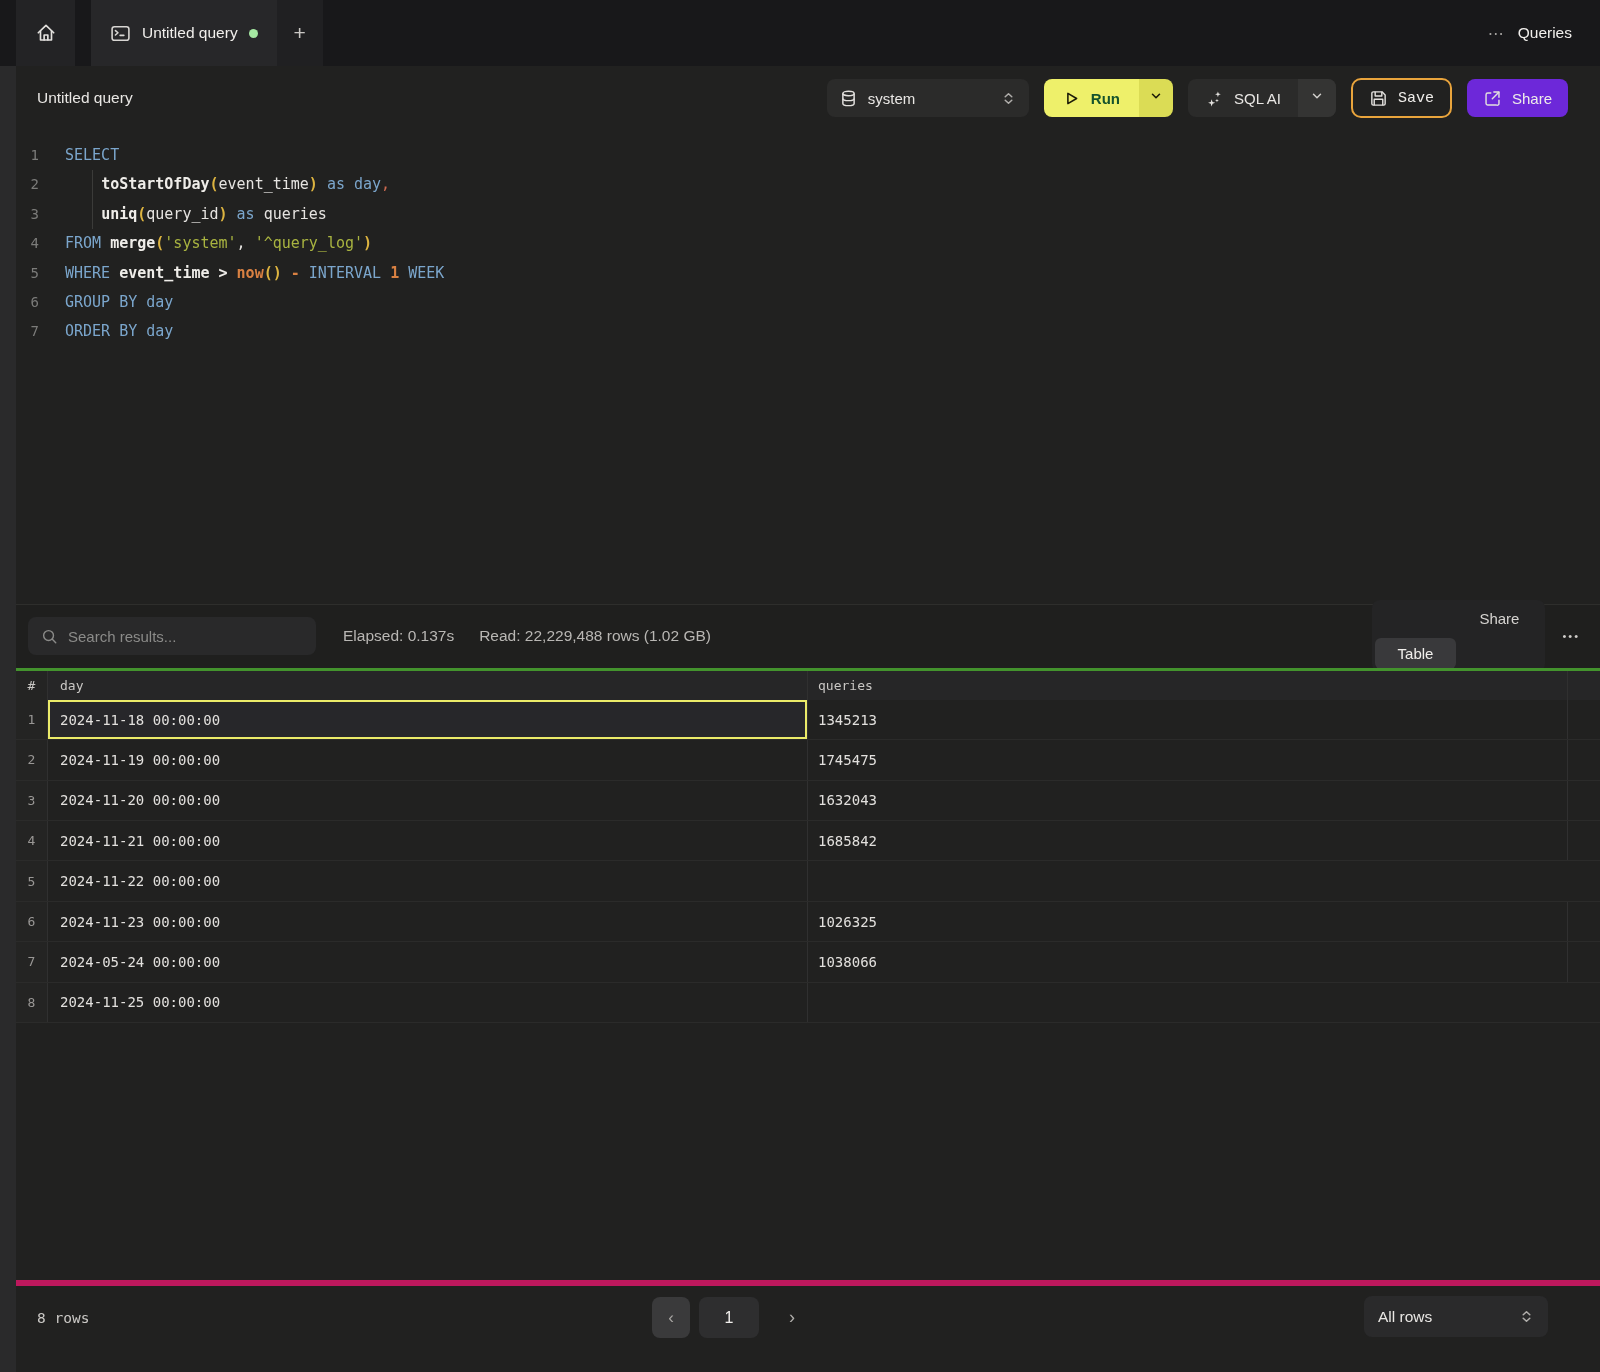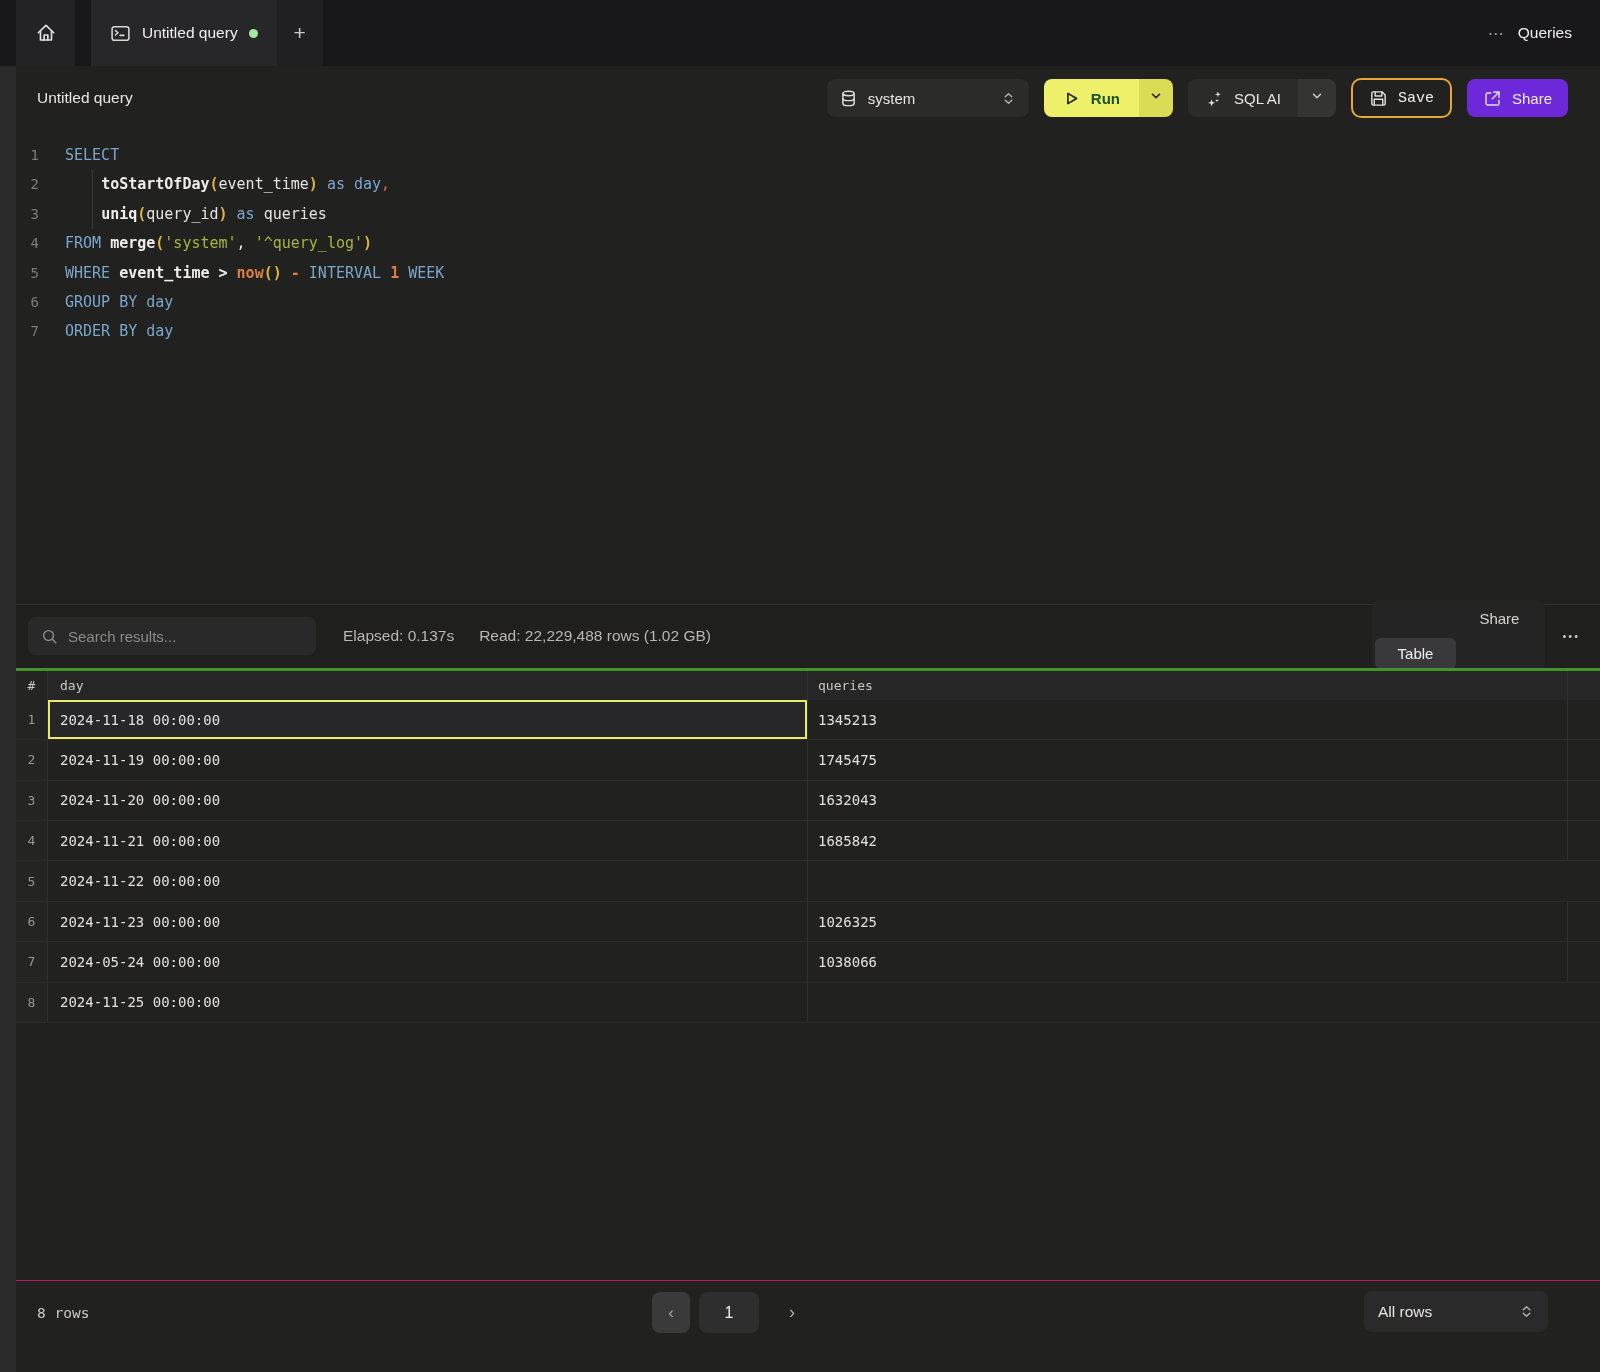--- a/index.html
+++ b/index.html
@@ -80,21 +80,21 @@
   .tbody-row > div { display:flex; align-items:center; }
   .c-num { justify-content:center; background:#242423; color:#999795; font-size:13px; border-right:1px solid #303030; }
   .thead .c-num { color:#c9c7c4; }
   .c-day { padding-left:12px; border-right:1px solid #303030; }
   .c-q { padding-left:10px; border-right:1px solid #303030; }
   .c-end { }
   .cell-selected { box-shadow:inset 0 0 0 2px #ebeb69; background:#27272a; }
   .table-filler { flex:1; }
 
   
-  .bottom-bar { flex:0 0 auto; height:92px; border-top:1px solid #be185d; position:relative; display:flex; align-items:flex-start; padding-top:12px; background:#212120; }
+  .bottom-bar { flex:0 0 auto; height:92px; border-top:6px solid #be185d; position:relative; display:flex; align-items:flex-start; padding-top:12px; background:#212120; }
   .rowcount { margin-left:37px; font-family:"DejaVu Sans Mono", monospace; font-size:14.5px; color:#cbc9c6; line-height:40px; }
   .pager { position:absolute; left:652px; top:11px; display:flex; align-items:center; gap:9px; }
   .pg-prev { width:38px; height:41px; border-radius:8px; background:#3a3a3b; color:#a8a6a3; display:flex; align-items:center; justify-content:center; font-size:17px; cursor:pointer; }
   .pg-page { width:60px; height:41px; border-radius:8px; background:#2e2e2f; color:#f1efec; display:flex; align-items:center; justify-content:center; font-size:16px; cursor:pointer; }
   .pg-next { width:34px; height:41px; display:flex; align-items:center; justify-content:center; color:#b0aeab; font-size:18px; margin-left:7px; cursor:pointer; }
   .pagesize { position:absolute; right:52px; top:10px; width:184px; height:41px; background:#2a2a2b; border-radius:8px; display:flex; align-items:center; padding:0 14px; gap:10px; cursor:pointer; }
   .pagesize .lbl { flex:1; font-size:15.5px; color:#e9e7e4; }
 </style>
 </head>
 <body>

